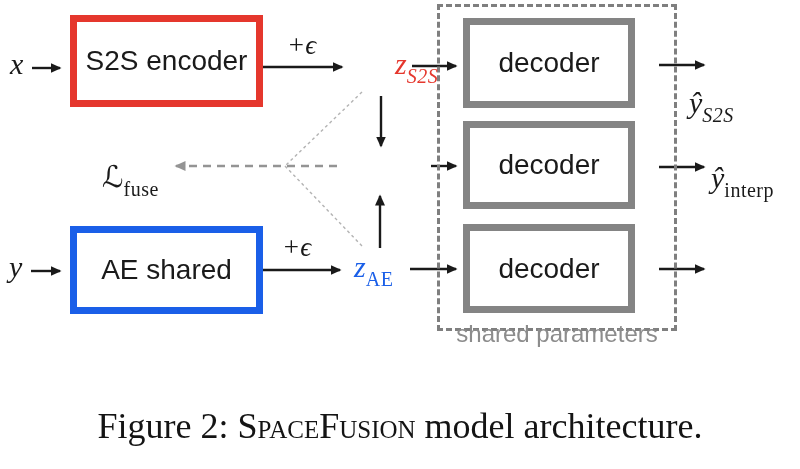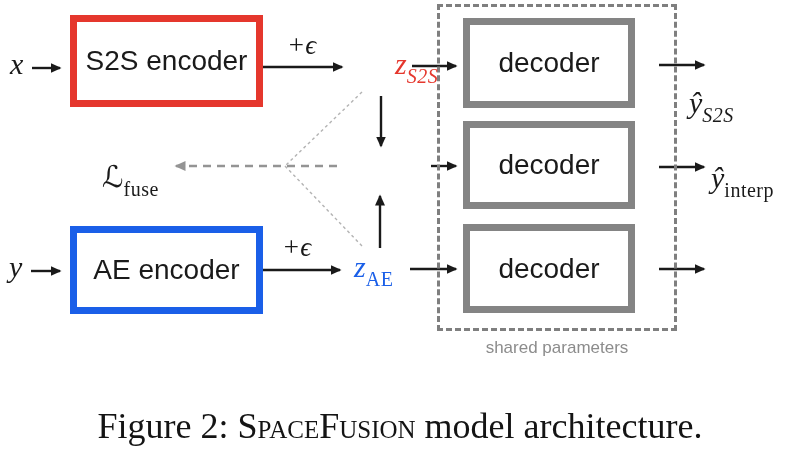--- a/index.html
+++ b/index.html
@@ -29,22 +29,22 @@
     position:absolute;font-family:"Liberation Serif",serif;font-style:italic;
     font-size:30px;color:var(--ink);line-height:1;white-space:nowrap;
   }
   .mlabel .sub{font-size:20px;vertical-align:-9px;letter-spacing:0.5px;}
   .sub.roman{font-style:normal;}
   .red-t{color:var(--red);}
   .blue-t{color:var(--blue);text-align:right;}
   .eps{font-size:27px;}
   .scriptL{font-family:"DejaVu Sans","DejaVu Serif",serif;}
   .shared-label{
-    position:absolute;left:437px;top:338px;width:240px;text-align:center;
-    font-size:17px;color:var(--graytext);font-style:normal;
+    position:absolute;left:437px;top:320px;width:240px;text-align:center;
+    font-size:24px;color:var(--graytext);font-style:normal;
     font-family:"Liberation Sans",sans-serif;
   }
   #caption{
     position:absolute;left:0;top:405px;width:800px;text-align:center;
     font-family:"Liberation Serif",serif;font-size:36px;color:#141414;line-height:1.2;
   }
   #caption .brand{font-variant:small-caps;}
 </style>
 </head>
 <body>
@@ -80,21 +80,21 @@
       <path d="M285,166 L362,246"></path>
     </g>
   </svg>
 
   <div class="shared-rect"></div>
 
   <div class="box enc-s2s">
     <span>S2S encoder</span>
   </div>
   <div class="box enc-ae">
-    <span>AE encoder</span>
+    <span>AE shared</span>
   </div>
   <div class="box dec dec1">
     <span>decoder</span>
   </div>
   <div class="box dec dec2">
     <span>decoder</span>
   </div>
   <div class="box dec dec3">
     <span>decoder</span>
   </div>

